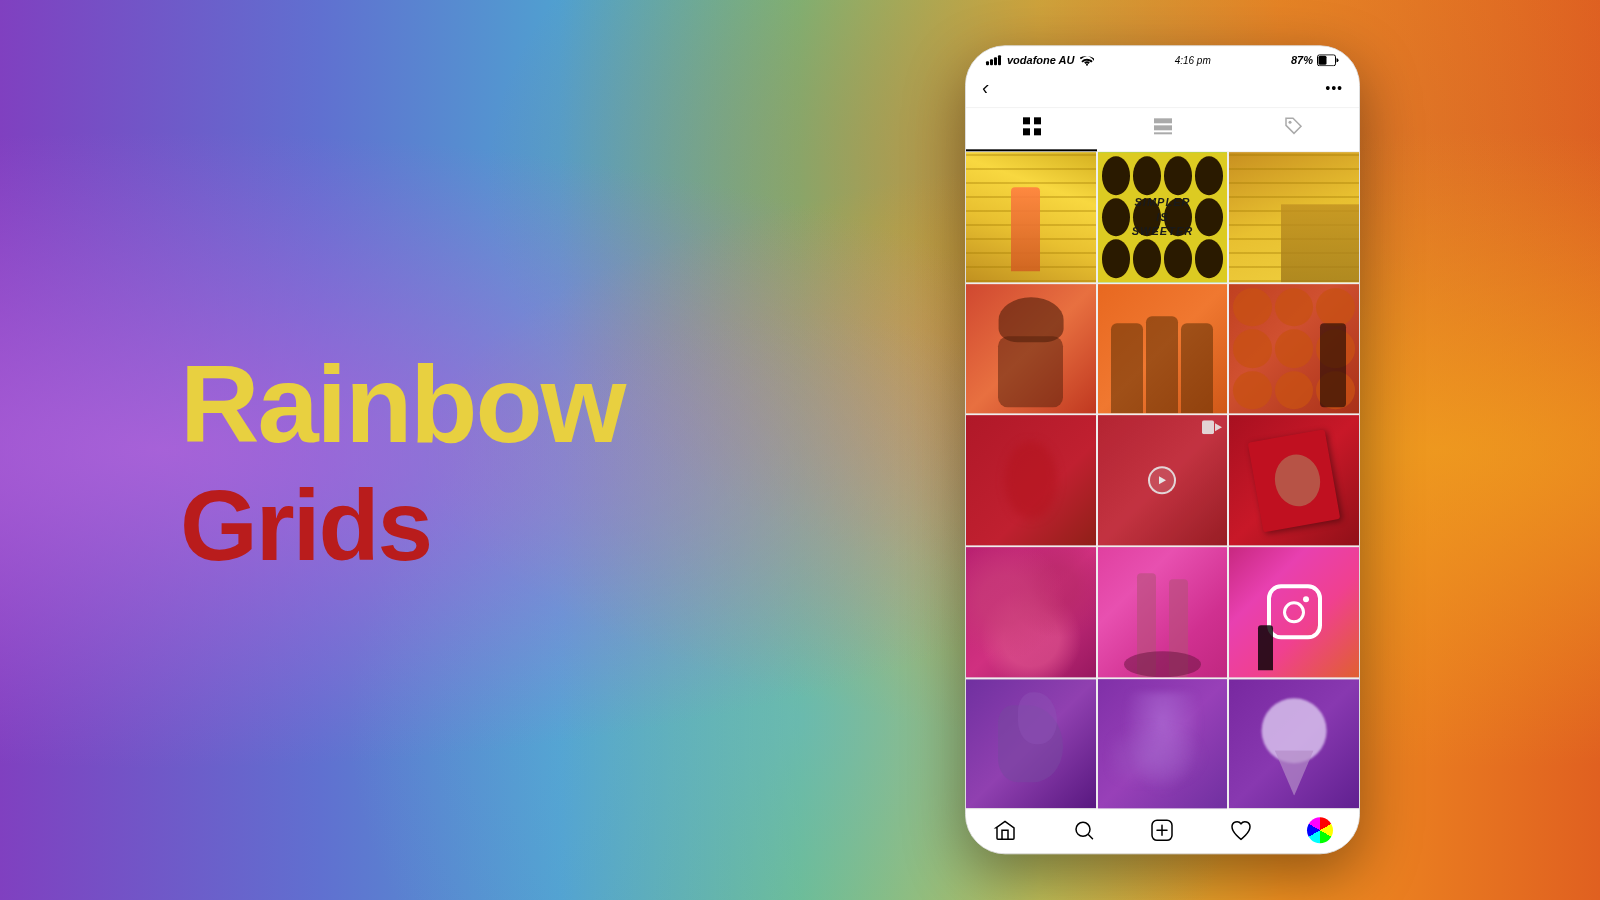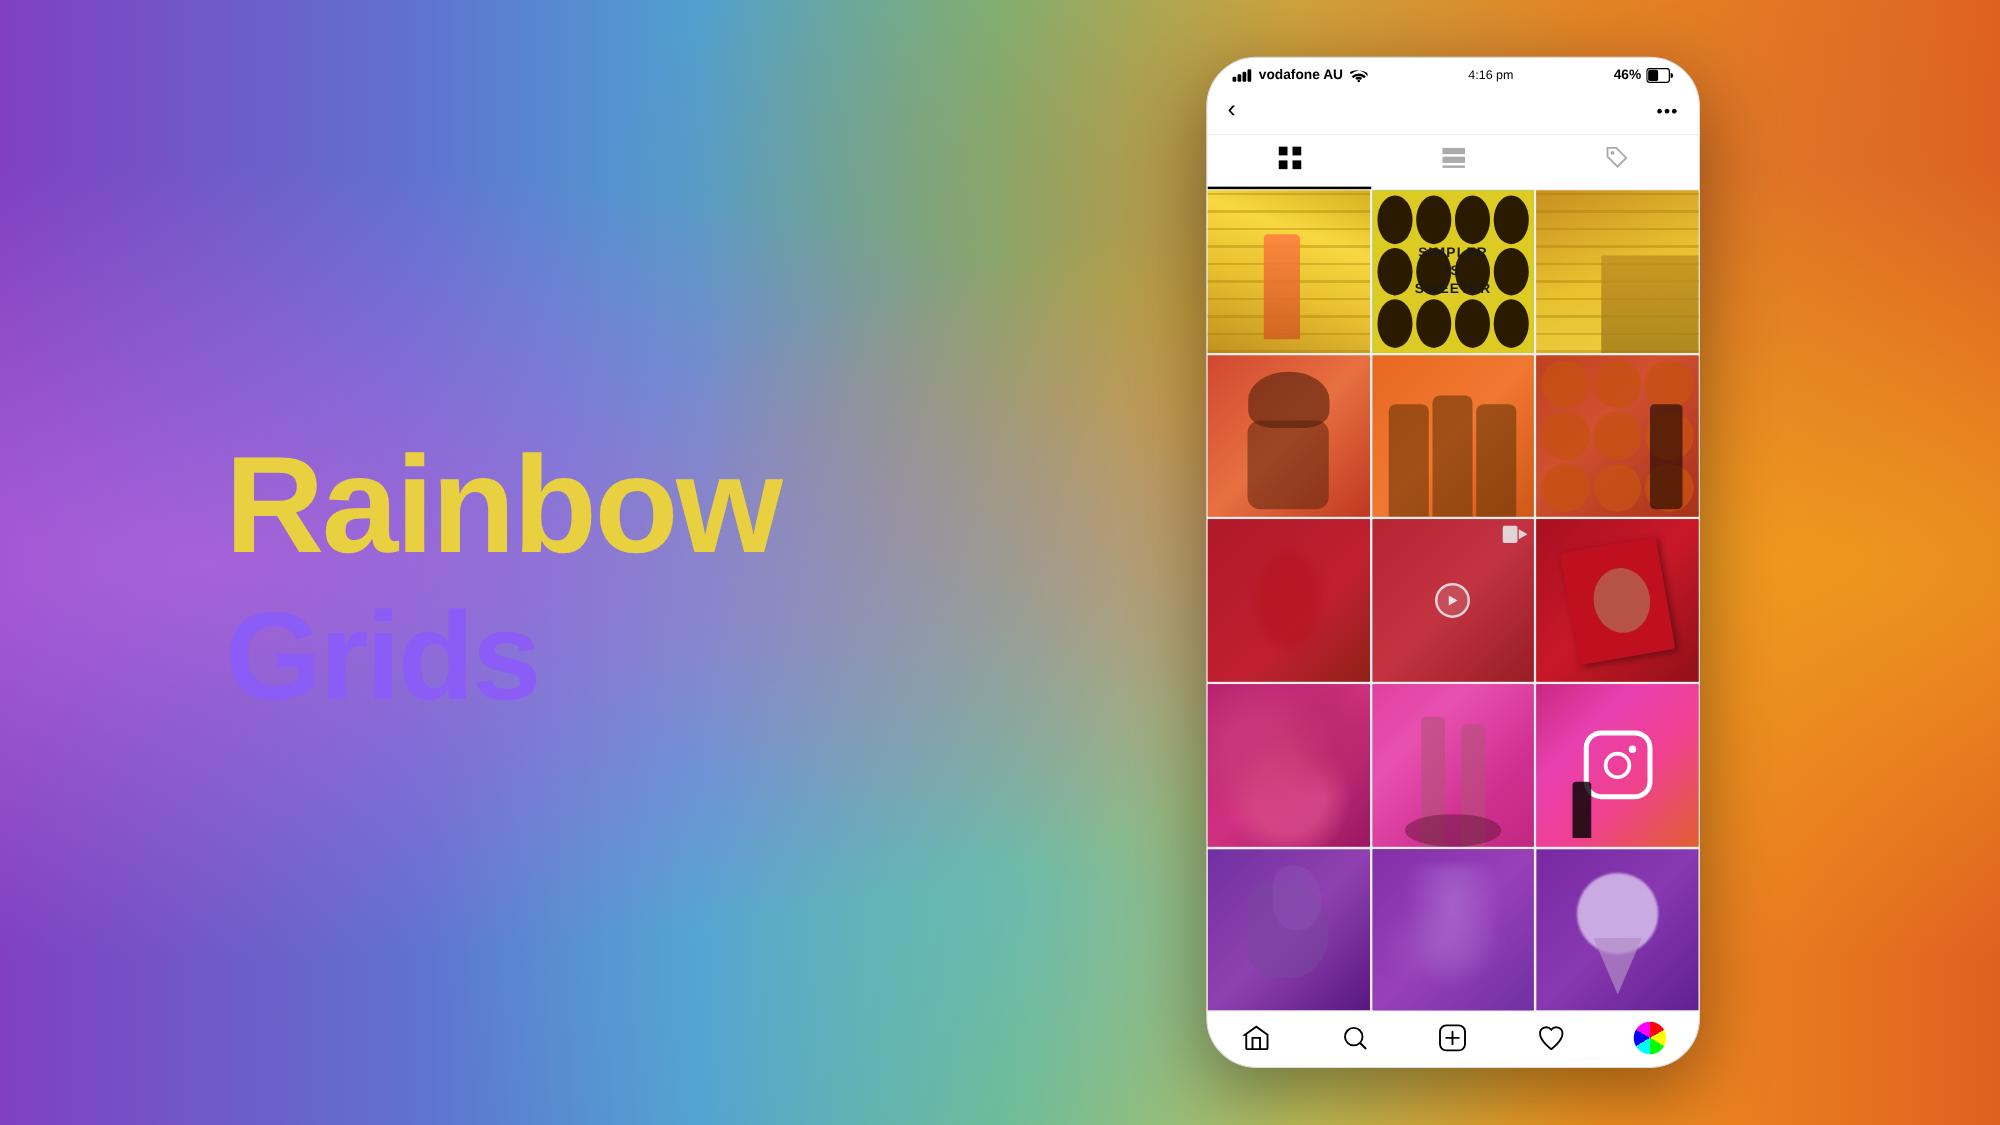--- a/index.html
+++ b/index.html
@@ -44,36 +44,37 @@
       font-size: 95px;
       font-weight: 700;
       color: #F0A0C0;
       display: block;
       letter-spacing: -2px;
     }
 
     .text-grids {
       font-size: 100px;
       font-weight: 700;
-      color: #8b5cf6;
+      color: #b91c1c;
       display: block;
       letter-spacing: -2px;
     }
 
     .phone-container {
       position: absolute;
       right: 240px;
       top: 50%;
       transform: translateY(-50%);
       width: 395px;
       background: white;
       border-radius: 40px;
       box-shadow: 0 20px 60px rgba(0,0,0,0.4);
       overflow: hidden;
       border: 1px solid #ddd;
+      font-style: italic;
     }
 
     
     .status-bar {
       background: white;
       padding: 8px 20px 4px;
       display: flex;
       justify-content: space-between;
       align-items: center;
       font-size: 12px;
@@ -357,21 +358,21 @@
         <div class="signal-bar" style="height:10px"></div>
       </div>
       <span style="font-size:11px; margin-left:2px;">vodafone AU</span>
 
       <svg width="14" height="11" viewBox="0 0 14 11" fill="none" xmlns="http://www.w3.org/2000/svg" style="margin-left:2px;">
         <path d="M7 8.5a1 1 0 1 1 0 2 1 1 0 0 1 0-2zm0-2.5c1.1 0 2.1.45 2.83 1.17l-1.42 1.42A2 2 0 0 0 7 8a2 2 0 0 0-1.41.59L4.17 7.17A3.96 3.96 0 0 1 7 6zm0-2.5c2.2 0 4.19.9 5.66 2.34l-1.42 1.41A5.96 5.96 0 0 0 7 5.5c-1.66 0-3.16.67-4.24 1.75L1.34 5.84A8.47 8.47 0 0 1 7 3.5zm0-2.5c3.31 0 6.3 1.34 8.49 3.51l-1.42 1.41A9.95 9.95 0 0 0 7 1 9.95 9.95 0 0 0 .93 3.92L-.5 2.51A11.94 11.94 0 0 1 7 1z" fill="#000"></path>
       </svg>
     </div>
     <div class="status-center">4:16 pm</div>
     <div class="status-right">
-      <span style="font-size:11px;">46%</span>
+      <span style="font-size:11px;">87%</span>
 
       <svg width="22" height="12" viewBox="0 0 22 12" fill="none" xmlns="http://www.w3.org/2000/svg">
         <rect x="0.5" y="0.5" width="18" height="11" rx="2" stroke="#000" stroke-width="1"></rect>
         <rect x="1.5" y="1.5" width="8" height="9" rx="1.5" fill="#000"></rect>
         <path d="M19.5 4v4a1.5 1.5 0 0 0 0-4z" fill="#000"></path>
       </svg>
     </div>
   </div>
 
   <div class="app-header">

